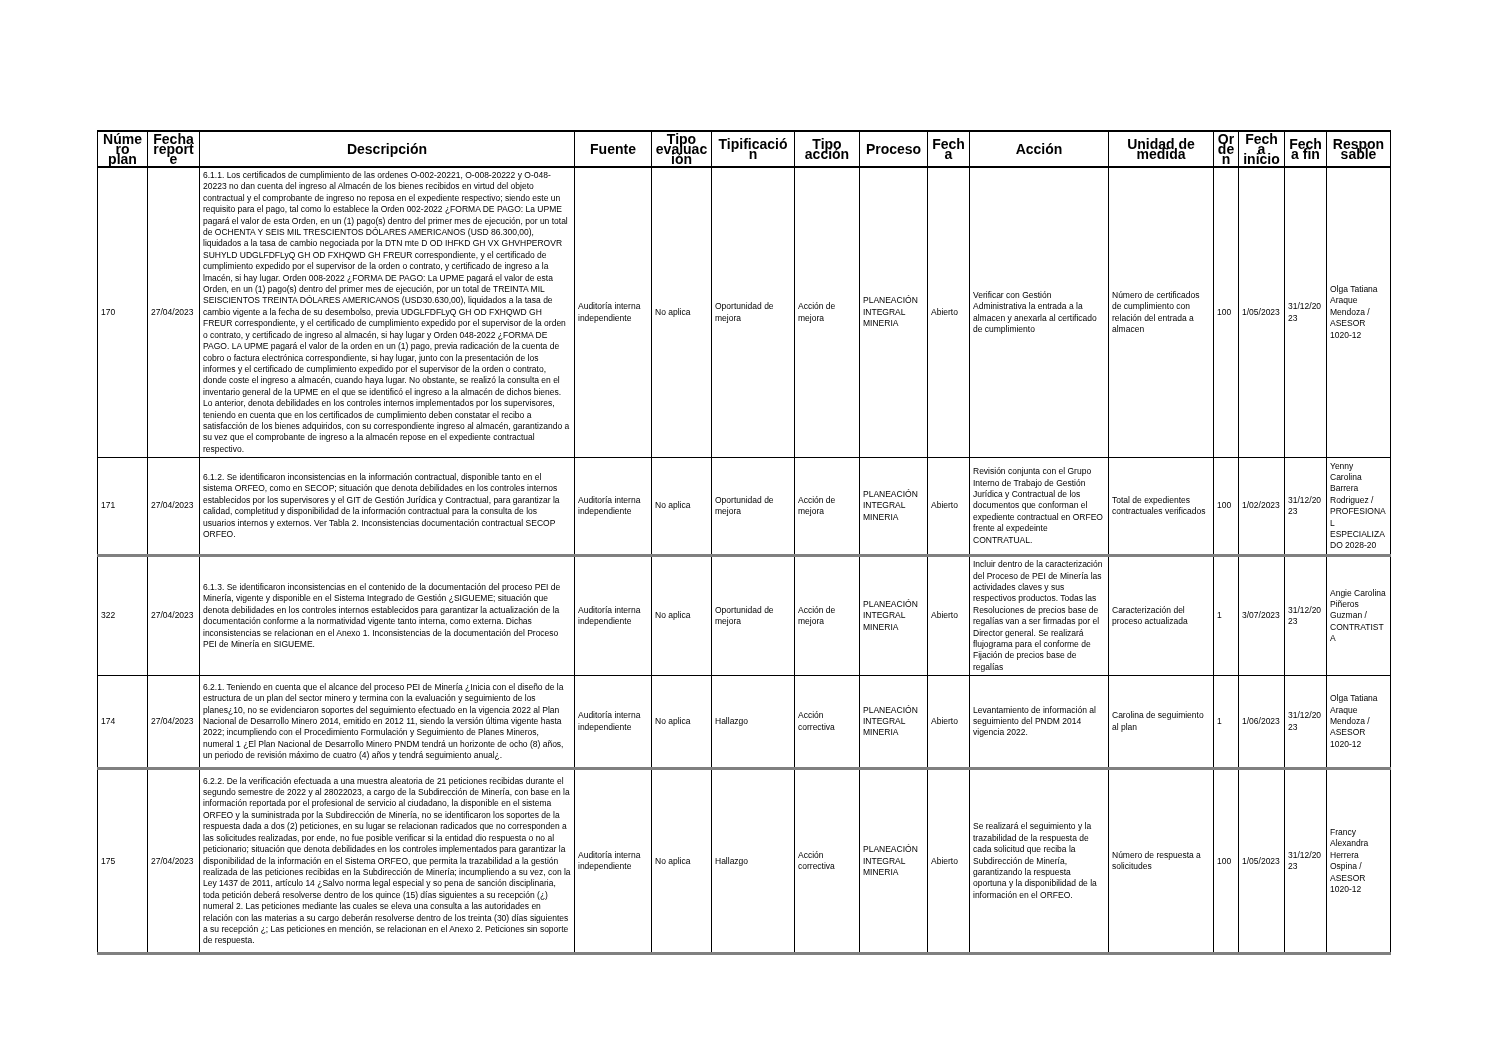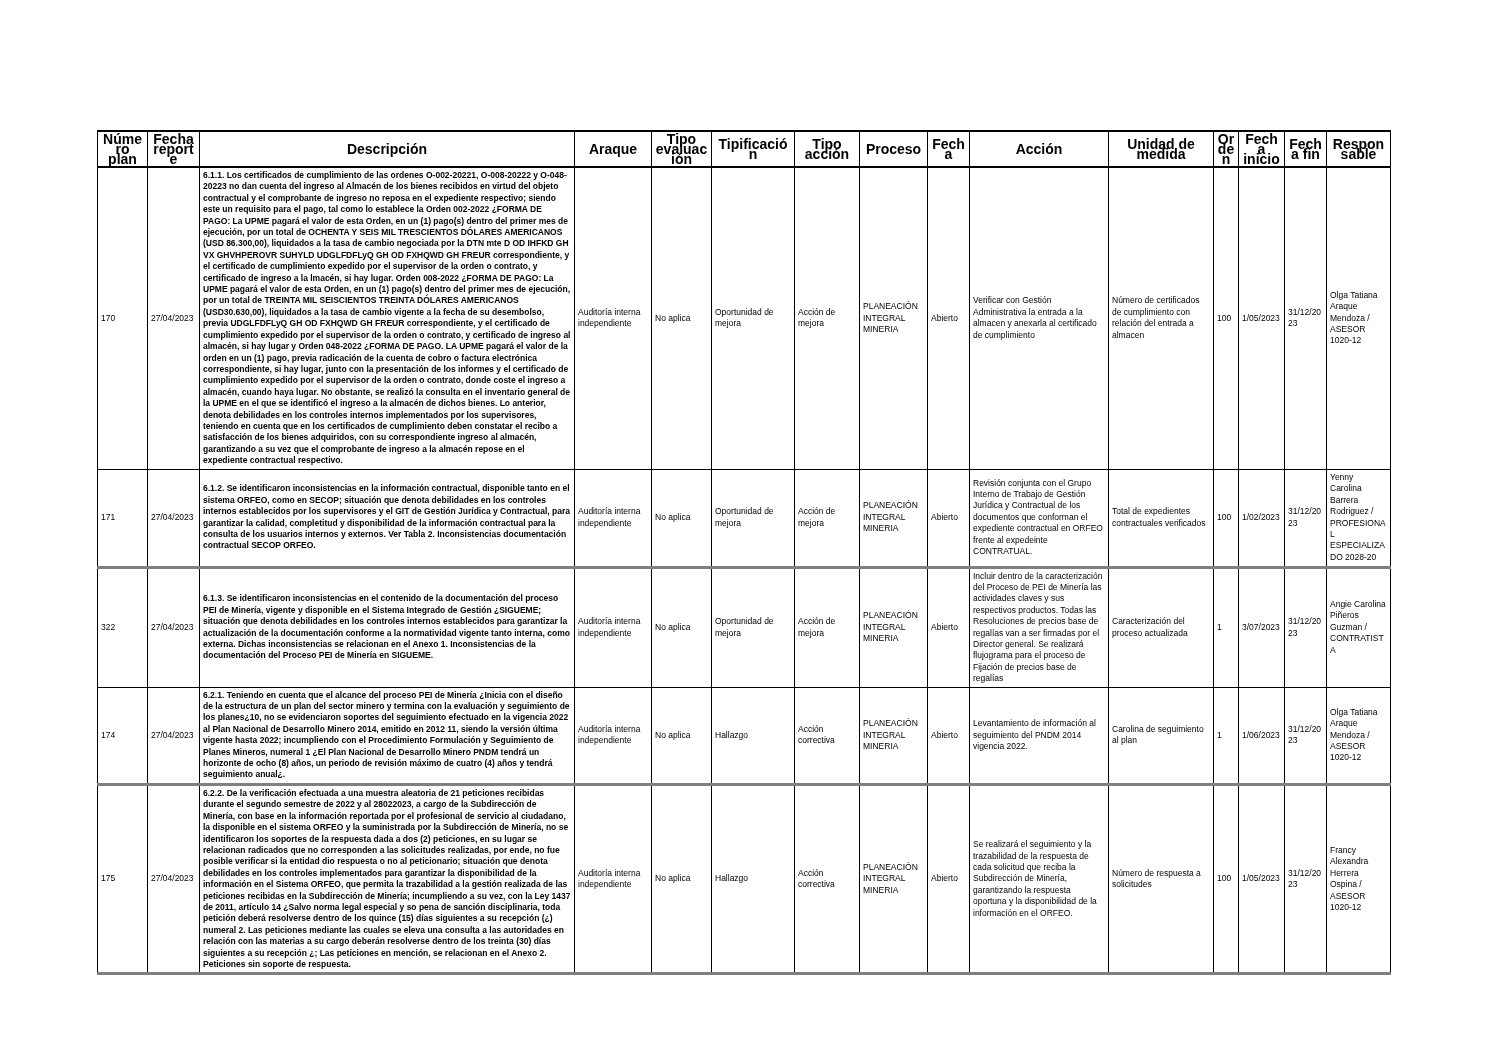--- a/index.html
+++ b/index.html
@@ -40,21 +40,21 @@
     border-bottom: 2px solid #000000;
     height: 22px;
     background: #ffffff;
   }
   table.plan td {
     font-size: 8.5px;
     line-height: 11.4px;
     text-align: left;
   }
   td.c-num, td.c-meta, td.c-date { text-align: right; }
-  td.c-desc { line-height: 11.6px; padding-left: 4px; padding-right: 4px; font-weight: bold; }
+  td.c-desc { line-height: 11.6px; padding-left: 4px; padding-right: 4px; }
   tr.r-170 { height: 265px; }
   tr.r-171 { height: 98px;  }
   tr.r-173 { height: 110px; }
   tr.r-174 { height: 93px;  }
   tr.r-175 { height: 185px; }
   tr.sep td  { border-top: 3px solid #808080; }
   tr.last td { border-bottom: 3px solid #808080; }
 </style>
 </head>
 <body>
@@ -76,21 +76,21 @@
         <col style="width:25px">
       <col style="width:46px">
         <col style="width:42px">
         <col style="width:64px">
     </colgroup>
     <thead>
       <tr>
         <th>Número plan</th>
         <th>Fecha reporte</th>
         <th>Descripción</th>
-        <th>Araque</th>
+        <th>Fuente</th>
         <th>Tipo evaluación</th>
         <th>Tipificación</th>
         <th>Tipo acción</th>
         <th>Proceso</th>
         <th>Fecha</th>
         <th>Acción</th>
         <th>Unidad de medida</th>
         <th>Orden</th>
         <th>Fecha inicio</th>
         <th>Fecha fin</th>
@@ -135,21 +135,21 @@
       <tr class="r-173 sep">
         <td class="c-num">322</td>
         <td class="c-date">27/04/2023</td>
         <td class="c-desc">6.1.3. Se identificaron inconsistencias en el contenido de la documentación del proceso PEI de Minería, vigente y disponible en el Sistema Integrado de Gestión ¿SIGUEME; situación que denota debilidades en los controles internos establecidos para garantizar la actualización de la documentación conforme a la normatividad vigente tanto interna, como externa. Dichas inconsistencias se relacionan en el Anexo 1. Inconsistencias de la documentación del Proceso PEI de Minería en SIGUEME.</td>
         <td>Auditoría interna independiente</td>
         <td>No aplica</td>
         <td>Oportunidad de mejora</td>
         <td>Acción de mejora</td>
         <td>PLANEACIÓN INTEGRAL MINERIA</td>
         <td>Abierto</td>
-        <td>Incluir dentro de la caracterización del Proceso de PEI de Minería las actividades claves y sus respectivos productos. Todas las Resoluciones de precios base de regalías van a ser firmadas por el Director general. Se realizará flujograma para el proceso de Fijación de precios base de regalías</td>
+        <td>Incluir dentro de la caracterización del Proceso de PEI de Minería las actividades claves y sus respectivos productos. Todas las Resoluciones de precios base de regalías van a ser firmadas por el Director general. Se realizará flujograma para el conforme de Fijación de precios base de regalías</td>
         <td>Caracterización del proceso actualizada</td>
         <td class="c-meta">1</td>
         <td class="c-date">3/07/2023</td>
         <td class="c-date">31/12/2023</td>
         <td>Angie Carolina Piñeros Guzman / CONTRATISTA</td>
       </tr>
       <tr class="r-174">
         <td class="c-num">174</td>
         <td class="c-date">27/04/2023</td>
         <td class="c-desc">6.2.1. Teniendo en cuenta que el alcance del proceso PEI de Minería ¿Inicia con el diseño de la estructura de un plan del sector minero y termina con la evaluación y seguimiento de los planes¿10, no se evidenciaron soportes del seguimiento efectuado en la vigencia 2022 al Plan Nacional de Desarrollo Minero 2014, emitido en 2012 11, siendo la versión última vigente hasta 2022; incumpliendo con el Procedimiento Formulación y Seguimiento de Planes Mineros, numeral 1 ¿El Plan Nacional de Desarrollo Minero PNDM tendrá un horizonte de ocho (8) años, un periodo de revisión máximo de cuatro (4) años y tendrá seguimiento anual¿.</td>

